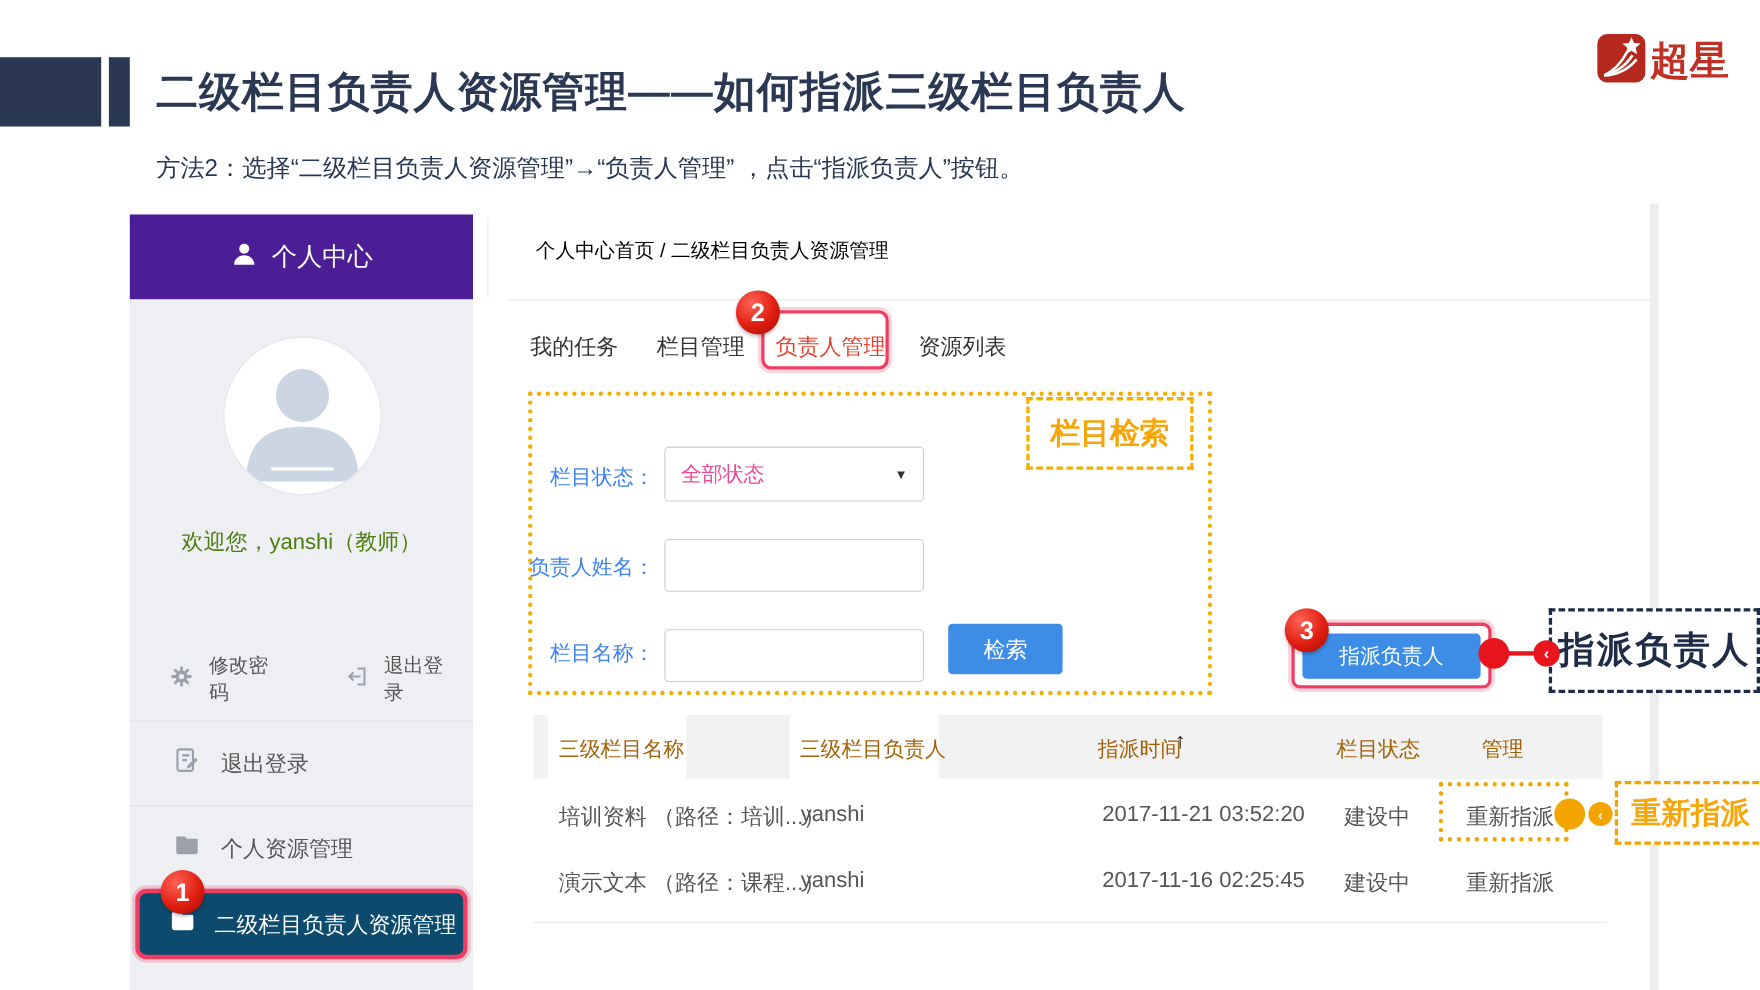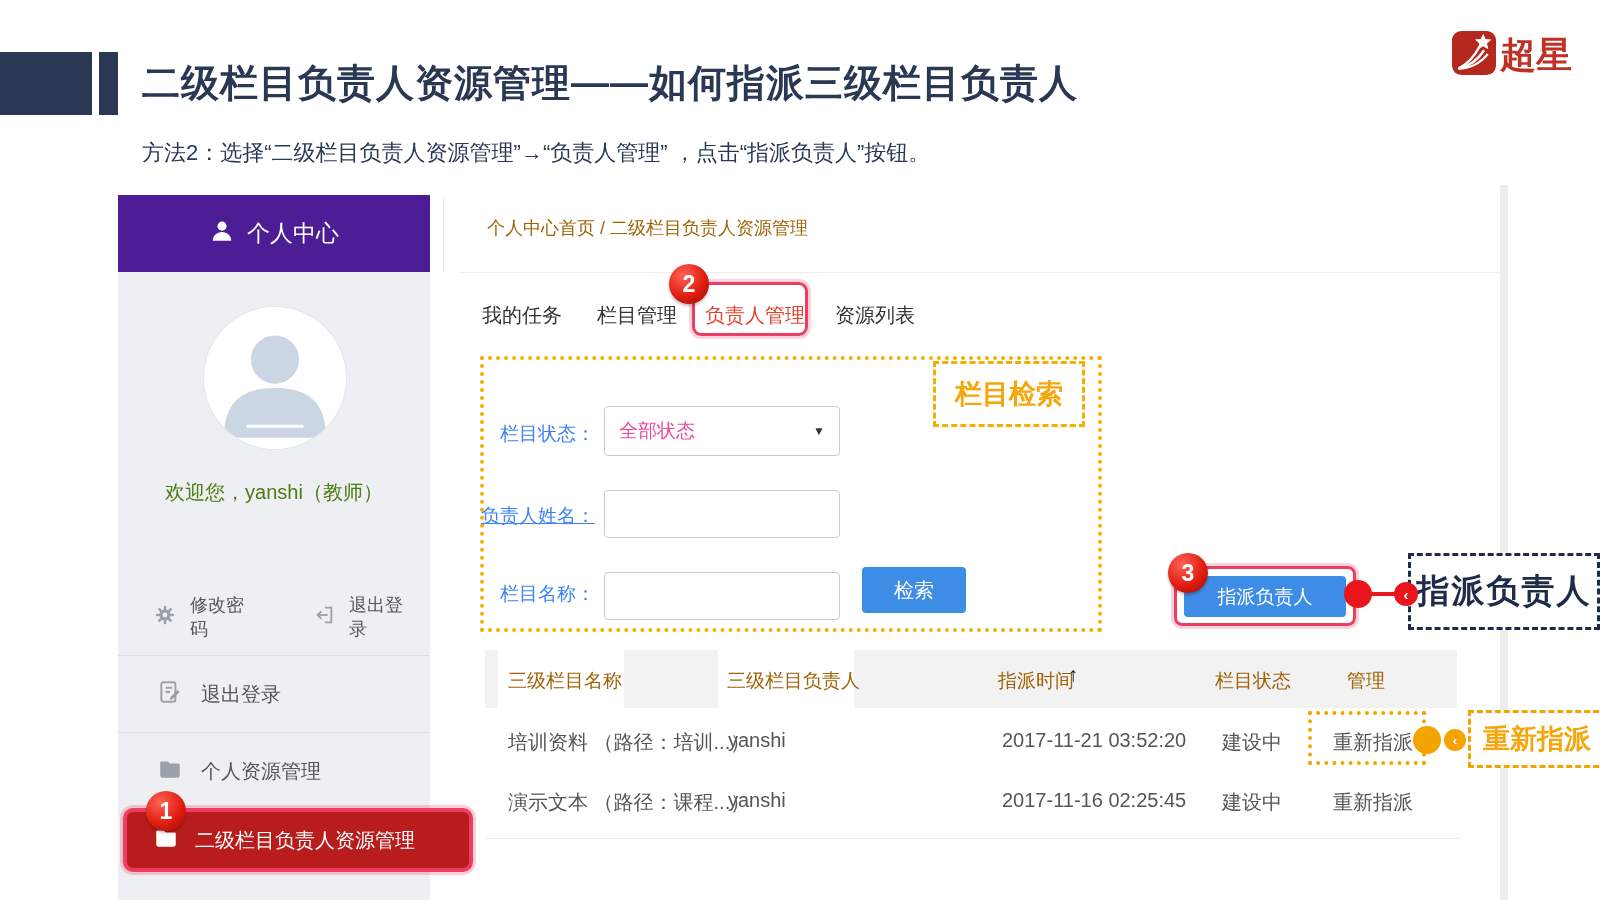--- a/index.html
+++ b/index.html
@@ -20,29 +20,29 @@
   .sb-header{position:absolute;left:0;top:0;width:100%;height:77px;background:#4c1d95;
     display:flex;align-items:center;justify-content:center;gap:12px;color:#fff;font-size:23px;}
   .avatar{position:absolute;left:86px;top:112px;width:142px;height:142px;border-radius:50%;
     background:#fff;overflow:hidden;box-shadow:0 0 0 1px #e3e6ea;}
   .welcome{position:absolute;left:0;top:284px;width:100%;text-align:center;font-size:20px;color:#4d7c0f;}
   .sb-actions{position:absolute;left:36px;top:398px;width:260px;display:flex;gap:58px;}
   .sb-action{display:flex;align-items:center;gap:14px;font-size:18px;color:#555;cursor:pointer;}
   .sb-sep{position:absolute;left:0;width:100%;height:1px;background:#dcdfe4;}
   .sb-item{position:absolute;left:0;width:100%;height:76px;display:flex;align-items:center;gap:18px;
     padding-left:39px;box-sizing:border-box;font-size:20px;color:#555;cursor:pointer;}
-  .sb-item-active{position:absolute;left:5px;top:613px;width:350px;height:64px;background:#b91c1c;
+  .sb-item-active{position:absolute;left:5px;top:613px;width:302px;height:64px;background:#0c4a6e;
     border:4px solid #ee3d63;border-radius:10px;box-sizing:border-box;display:flex;align-items:center;
     gap:16px;padding-left:26px;color:#fff;font-size:20px;cursor:pointer;
     box-shadow:0 0 0 3px rgba(238,61,99,0.25);}
 
   
   .v-strip{left:1500px;top:185px;width:8px;height:715px;background:#ededed;}
   .bc-vline{left:443px;top:197px;width:1px;height:74px;background:#e8e8e8;}
-  .breadcrumb{left:487px;top:216px;font-size:18px;color:#a16207;}
+  .breadcrumb{left:487px;top:216px;font-size:18px;color:#000000;}
   .bc-divider{left:460px;top:272px;width:1046px;height:1px;background:#ececec;}
   .tab{top:302px;font-size:20px;color:#333;cursor:pointer;}
   .tab-active{color:#e5432e;}
   .tab-box{left:692px;top:282px;width:116px;height:54px;border:3px solid #ee3d63;border-radius:9px;
     box-sizing:border-box;box-shadow:0 0 0 3px rgba(238,61,99,0.22);}
 
   .search-box{left:480px;top:356px;width:622px;height:276px;border:4px dotted #f3b000;box-sizing:border-box;}
   .search-anno{left:933px;top:361px;width:152px;height:66px;background:#fff;border:3px dashed #f3b000;
     box-sizing:border-box;display:flex;align-items:center;justify-content:center;
     font-size:27px;font-weight:bold;color:#f6a60a;}
@@ -209,21 +209,21 @@
   <div class="abs badge" style="left:669px;top:264px;">2</div>
 
   <div class="abs search-box"></div>
 
   <div class="abs form-label" style="top:421px;">栏目状态：</div>
   <div class="abs fake-select">
     <span class="val">全部状态</span>
     <span class="arr">▼</span>
   </div>
 
-  <div class="abs form-label" style="top:503px;text-decoration:underline;">负责人姓名：</div>
+  <div class="abs form-label" style="top:503px;">负责人姓名：</div>
   <input class="abs form-input" style="top: 490px;" value="">
 
   <div class="abs form-label" style="top:581px;">栏目名称：</div>
   <input class="abs form-input" style="top: 572px;" value="">
 
   <div class="abs btn-blue search-btn">检索</div>
 
   <div class="abs search-anno">栏目检索</div>
 
   <div class="abs assign-box"></div>

